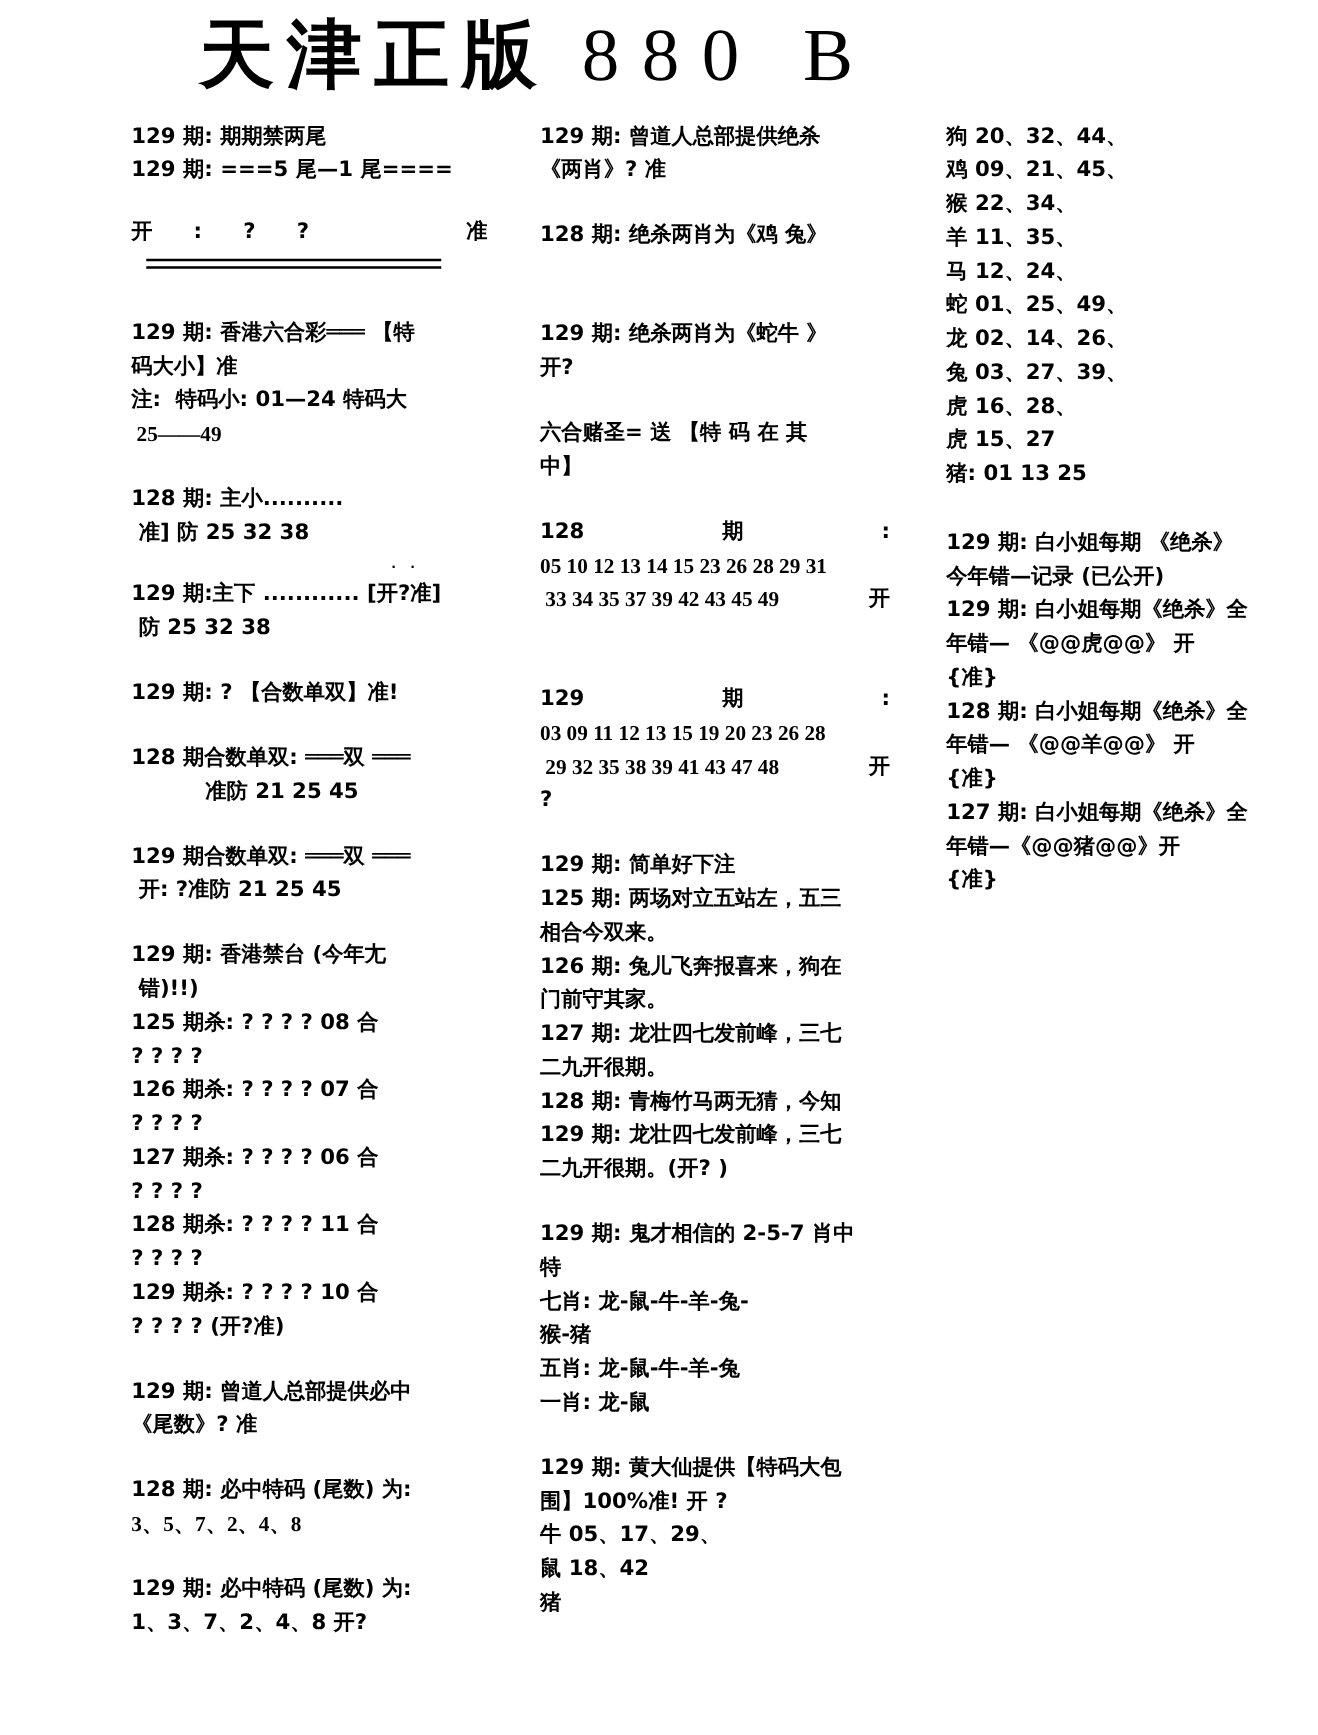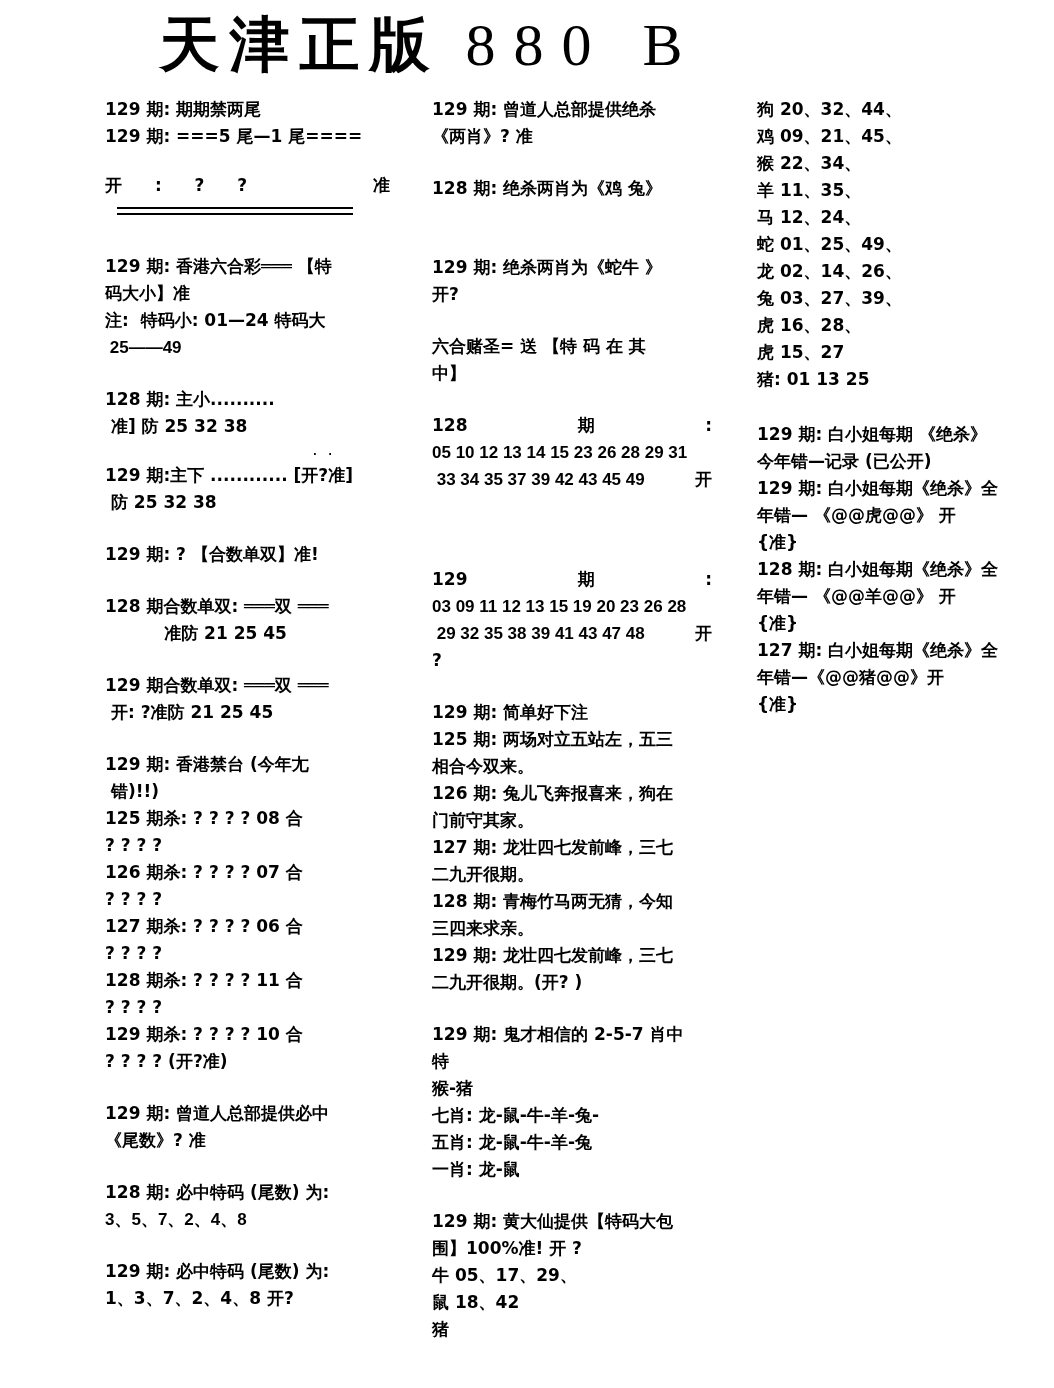--- a/index.html
+++ b/index.html
@@ -39,21 +39,21 @@
     top: 96px;
     font-size: 17px;
     line-height: 27px;
   }
   .col1 { left: 105px; width: 285px; }
   .col2 { left: 432px; width: 280px; }
   .col3 { left: 757px; width: 285px; }
   .block { margin: 0 0 25px 0; }
   .line { white-space: pre; }
   .num-font {
-    font-family: Liberation Sans, sans-serif;
+    font-family: Liberation Serif, serif;
   }
   .just {
     display: flex;
     justify-content: space-between;
   }
   .double-rule {
     margin-top: 8px;
     margin-left: 12px;
     width: 236px;
     height: 4px;
@@ -155,21 +155,21 @@
     <div class="line">128 期: 绝杀两肖为《鸡 兔》</div>
   </div>
   <div class="block">
     <div class="line">129 期: 绝杀两肖为《蛇牛 》</div>
     <div class="line">开?</div>
   </div>
   <div class="block">
     <div class="line">六合赌圣= 送 【特 码 在 其</div>
     <div class="line">中】</div>
   </div>
-  <div class="block" style="margin-bottom:73px;">
+  <div class="block" style="margin-bottom:53px;">
     <div class="just">
       <span>128</span>
       <span>期</span>
       <span>:</span>
     </div>
     <div class="line num-font">05 10 12 13 14 15 23 26 28 29 31</div>
     <div class="just">
       <span class="line num-font"> 33 34 35 37 39 42 43 45 49</span>
       <span>开</span>
     </div>
@@ -189,29 +189,28 @@
   </div>
   <div class="block">
     <div class="line">129 期: 简单好下注</div>
     <div class="line">125 期: 两场对立五站左，五三</div>
     <div class="line">相合今双来。</div>
     <div class="line">126 期: 兔儿飞奔报喜来，狗在</div>
     <div class="line">门前守其家。</div>
     <div class="line">127 期: 龙壮四七发前峰，三七</div>
     <div class="line">二九开很期。</div>
     <div class="line">128 期: 青梅竹马两无猜，今知</div>
-    <div class="line">三四来求亲。</div>
     <div class="line">129 期: 龙壮四七发前峰，三七</div>
     <div class="line">二九开很期。(开? )</div>
   </div>
   <div class="block">
     <div class="line">129 期: 鬼才相信的 2-5-7 肖中</div>
     <div class="line">特</div>
+    <div class="line">七肖: 龙-鼠-牛-羊-兔-</div>
     <div class="line">猴-猪</div>
-    <div class="line">七肖: 龙-鼠-牛-羊-兔-</div>
     <div class="line">五肖: 龙-鼠-牛-羊-兔</div>
     <div class="line">一肖: 龙-鼠</div>
   </div>
   <div class="block">
     <div class="line">129 期: 黄大仙提供【特码大包</div>
     <div class="line">围】100%准! 开 ?</div>
     <div class="line">牛 05、17、29、</div>
     <div class="line">鼠 18、42</div>
     <div class="line">猪</div>
   </div>

